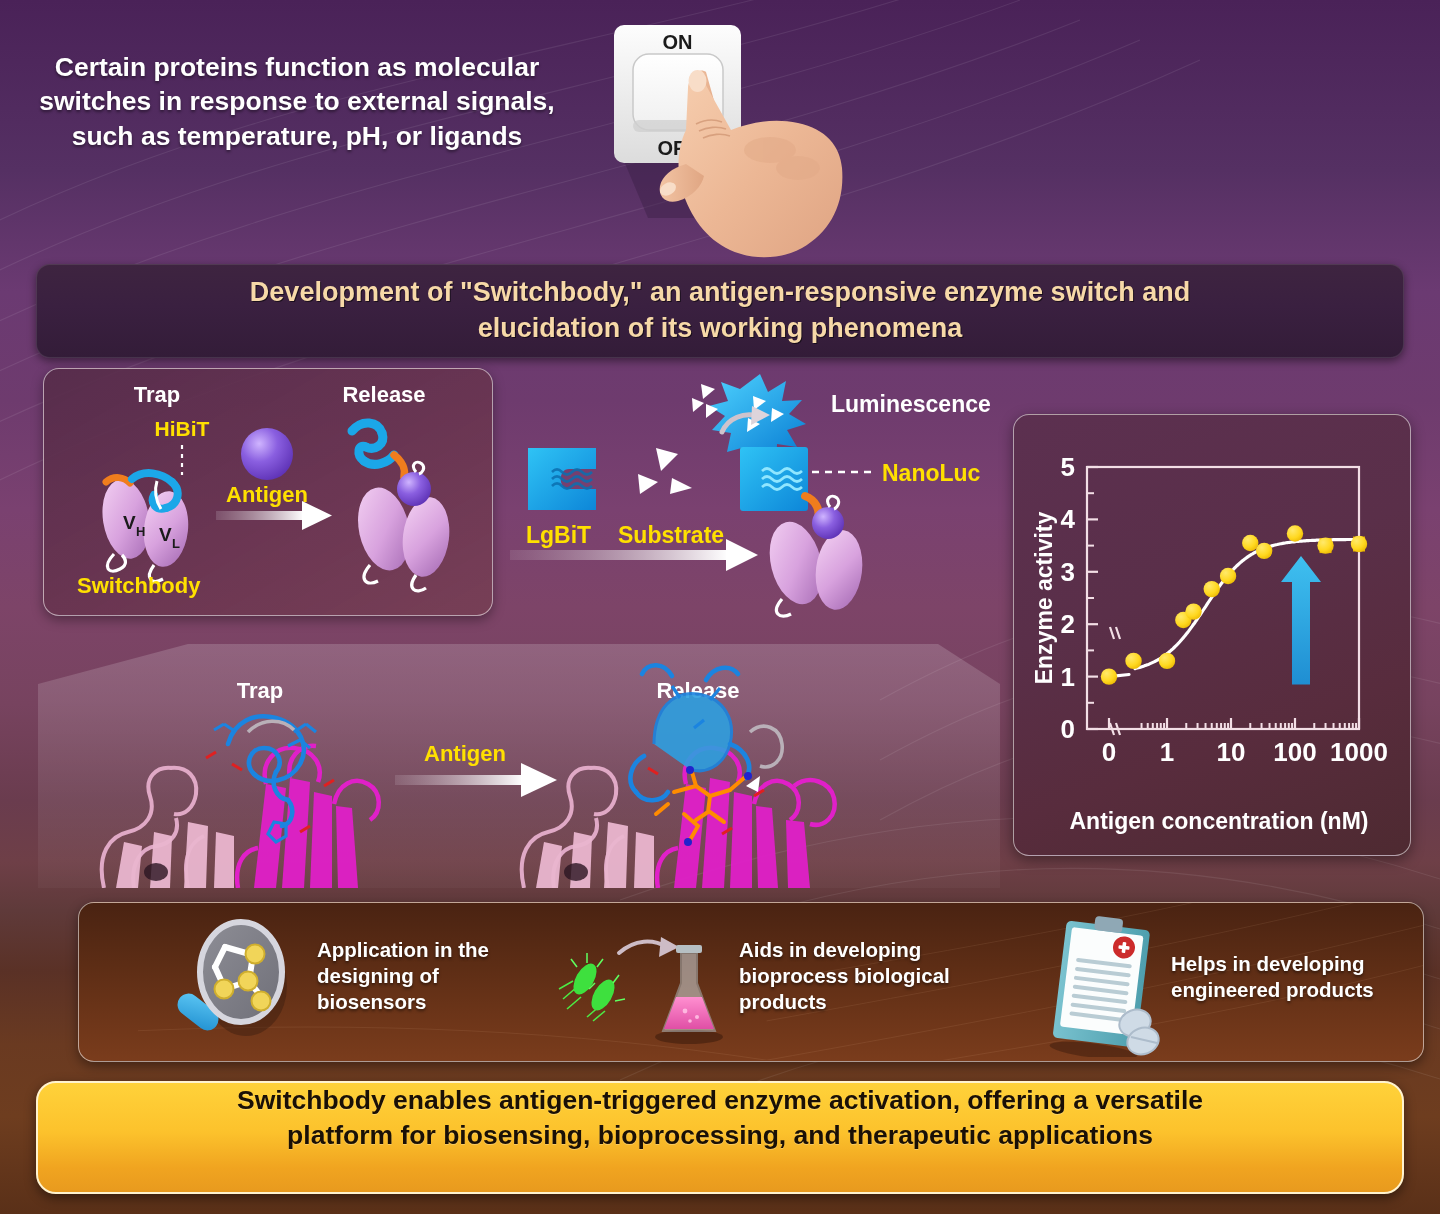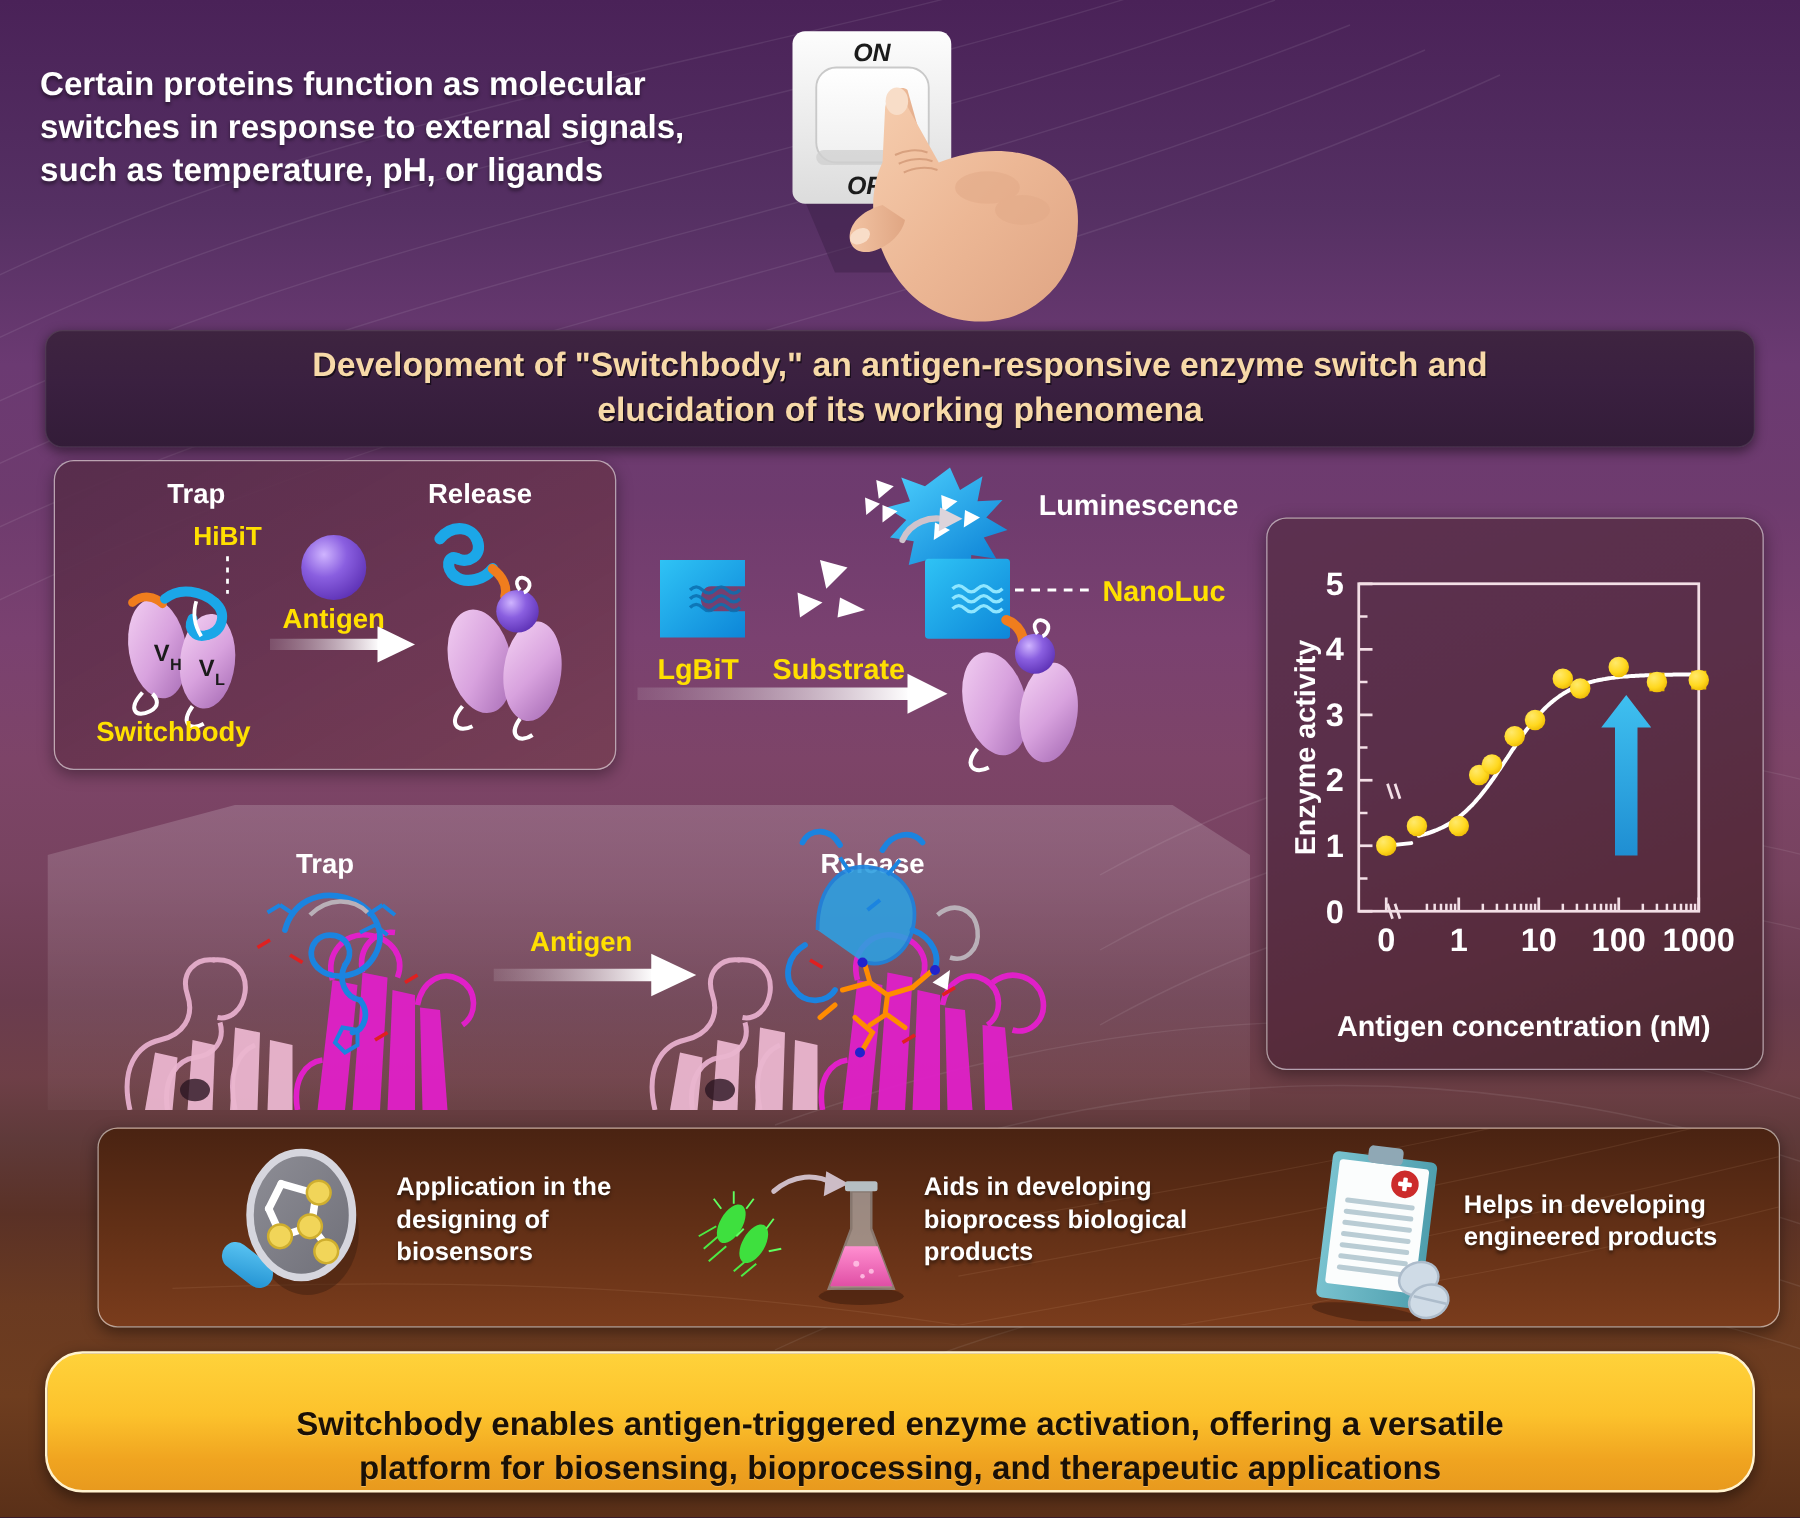--- a/index.html
+++ b/index.html
@@ -31,28 +31,29 @@
     overflow:hidden;
   }
   
   .swirls { position:absolute; inset:0; opacity:.16; pointer-events:none; }
 
   
   .top-left {
     position:absolute; left:32px; top:50px; width:530px;
     color:#fff; font-size:26.5px; font-weight:bold; line-height:1.30;
     text-shadow:0 2px 3px rgba(0,0,0,.45);
+    text-align:center;
   }
   .top-right {
     position:absolute; left:852px; top:28px; width:552px;
     color:#fff; font-size:26.5px; font-weight:bold; line-height:1.30;
     text-shadow:0 2px 3px rgba(0,0,0,.45);
   }
 
-  .switch-wrap { position:absolute; left:622px; top:18px; width:250px; height:240px;font-style:italic; }
+  .switch-wrap { position:absolute; left:602px; top:18px; width:250px; height:240px; }
 
   
   .title-banner {
     position:absolute; left:36px; top:264px; width:1368px; height:94px;
     border-radius:14px;
     background:linear-gradient(180deg,#3e2440 0%,#3a2040 45%,#331c38 100%);
     box-shadow:0 3px 9px rgba(0,0,0,.45), inset 0 0 0 1px rgba(255,255,255,.10);
     display:flex; align-items:center; justify-content:center;
   }
   .title-banner .t {
@@ -98,25 +99,25 @@
     margin-left:40px;
   }
   .app-text {
     color:#fff; font-weight:bold; font-size:20.5px; line-height:1.28;
     text-shadow:0 2px 3px rgba(0,0,0,.5);
   }
 
   
   .conclusion {
     position:absolute; left:36px; top:1081px; width:1368px; height:113px;
-    border-radius:30px;
+    border-radius:20px;
     background:linear-gradient(180deg,#ffd23a 0%,#fcc22c 45%,#f0a420 78%,#e89a1e 100%);
     border:2px solid #fff3cf;
     box-shadow:0 4px 12px rgba(0,0,0,.45);
-    display:flex; align-items:flex-end; justify-content:center;
+    display:flex; align-items:flex-start; justify-content:center;
   }
   .conclusion .c {
     color:#1a1006; font-size:26.5px; font-weight:bold; text-align:center; line-height:1.33;
     padding:0 26px; text-shadow:0 1px 0 rgba(255,255,255,.25);
   }
   svg { display:block; }
 </style>
 </head>
 <body>
 

